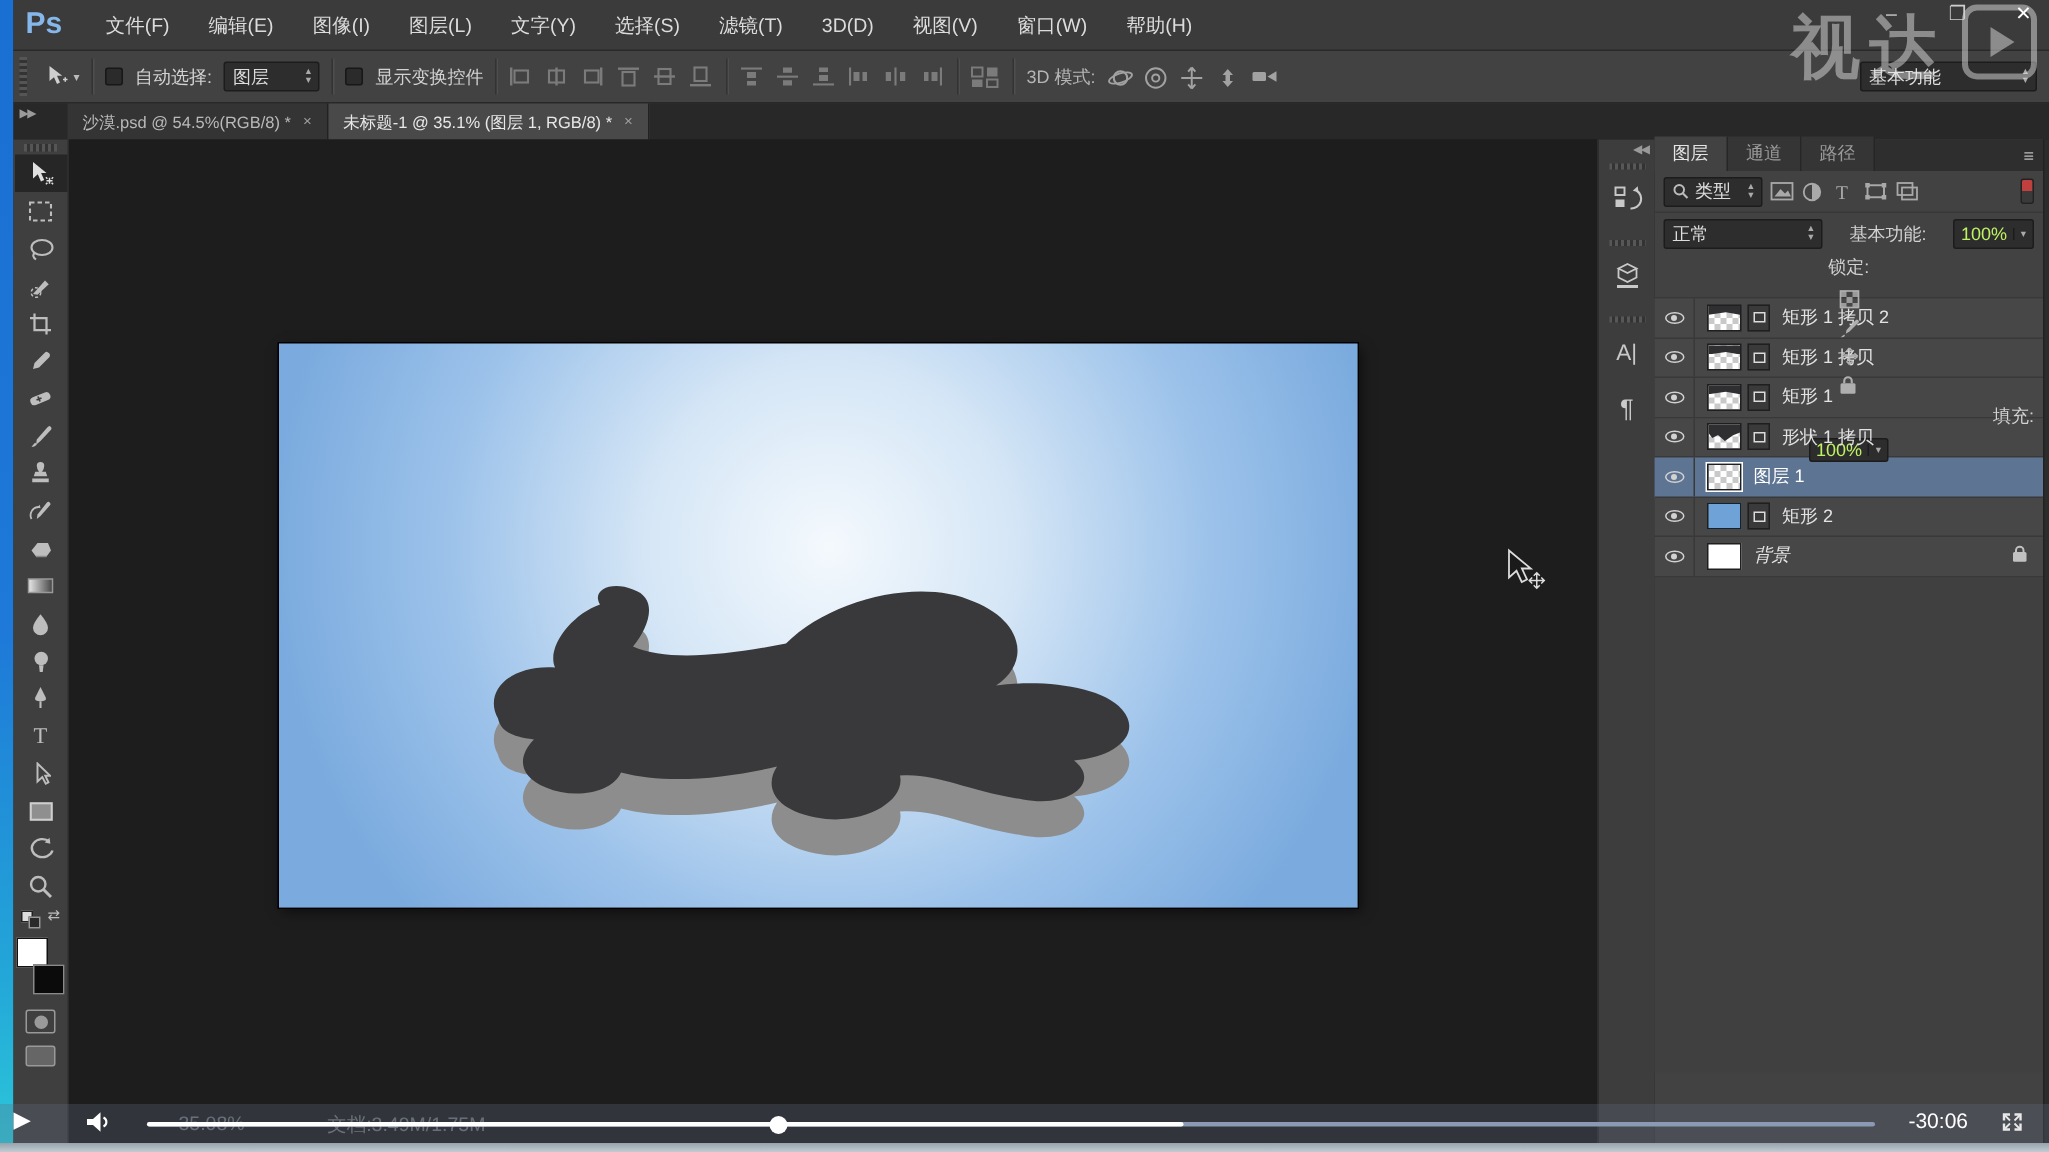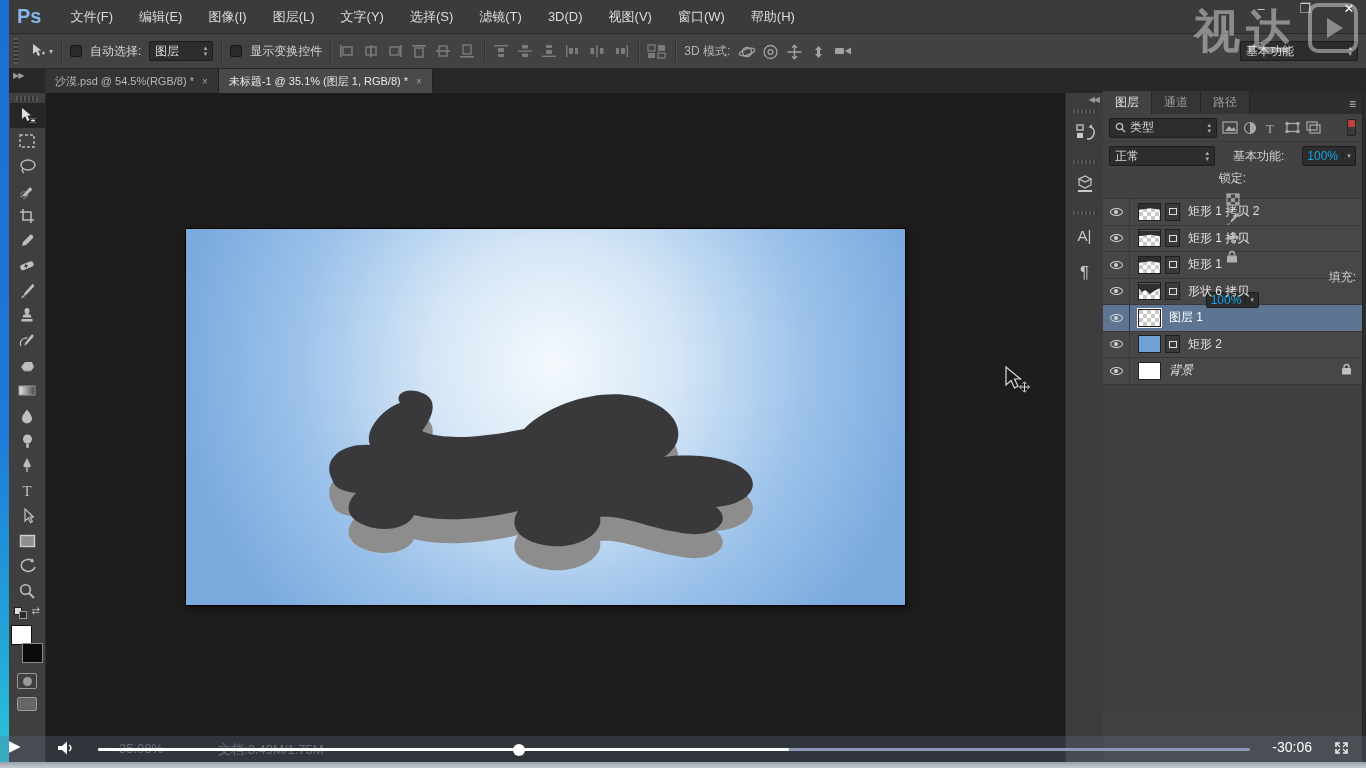--- a/index.html
+++ b/index.html
@@ -88,31 +88,31 @@
   .ds-item { width:36px; height:30px; display:flex; align-items:center; justify-content:center;
     color:#c9c9c9; font-size:15px; margin-bottom:8px; }
 
   
   .layers { position:absolute; left:1094px; top:0; width:259px; bottom:0; background:#424242; }
   .lp-tabs { height:21px; background:#2e2e2e; display:flex; align-items:flex-end; }
   .lp-tab { padding:3px 12px 3px; font-size:12px; color:#9b9b9b; background:#353535; border-right:1px solid #262626; }
   .lp-tab.active { background:#424242; color:#e4e4e4; }
   .lp-menu { margin-left:auto; color:#bbb; padding:0 6px 3px; font-size:12px; }
   .lp-filter { height:27px; display:flex; align-items:center; gap:5px; padding:0 6px; }
-  .f-dd { width:108px; height:20px; }
+  .f-dd { width:66px; height:20px; }
   .f-ico { width:16px; height:14px; opacity:.85; }
   .f-toggle { margin-left:auto; width:9px; height:17px; border:1px solid #222; border-radius:2px;
     background:linear-gradient(#c04040 0 50%, #3a3a3a 50%); }
   .lp-blend { height:29px; display:flex; align-items:center; gap:18px; padding:0 6px; border-top:1px solid #383838;}
   .b-dd { width:128px; height:20px; }
   .lp-lock { height:28px; display:flex; align-items:center; gap:6px; padding:0 6px;flex-direction:column; }
   .lk-ico { width:14px; height:13px; opacity:.9; }
   .valbox { display:flex; align-items:center; height:20px; background:#2d2d2d; border:1px solid #1c1c1c;
     border-radius:2px; }
-  .valbox .v { padding:0 4px; color:#0ea5e9; }
+  .valbox .v { padding:0 4px; color:#bef264; }
   .valbox .a { width:13px; text-align:center; border-left:1px solid #1c1c1c; color:#aaa; font-size:7px; }
   .lp-list { border-top:1px solid #383838; }
   .lrow { height:26.5px; display:flex; align-items:center; border-bottom:1px solid #393939; background:#474747; }
   .lrow.sel { background:var(--sel); }
   .lrow.sel .lname { color:#fff; }
   .eyecell { width:27px; align-self:stretch; border-right:1px solid #393939; display:flex; align-items:center; justify-content:center; }
   .eye { width:13px; height:8px; border:1px solid #d2d2d2; border-radius:50%; position:relative; }
   .eye::after { content:""; position:absolute; left:3.5px; top:1px; width:4px; height:4px; border-radius:50%; background:#d2d2d2; }
   .thumb { width:23px; height:18px; margin-left:8px; border:1px solid #1f1f1f; position:relative; overflow:hidden;
     background:repeating-conic-gradient(#ffffff 0 25%, #c9c9c9 0 50%); background-size:8px 8px; }
@@ -646,21 +646,21 @@
         <div class="lrow">
           <span class="eyecell">
               <i class="eye"></i>
             </span>
           <span class="thumb">
               <i class="t-blob"></i>
             </span>
           <span class="badge">
               <i></i>
             </span>
-          <span class="lname">形状 6 拷贝</span>
+          <span class="lname">形状 1 拷贝</span>
         </div>
         <div class="lrow sel">
           <span class="eyecell">
               <i class="eye"></i>
             </span>
           <span class="thumb selthumb"></span>
           <span class="lname">图层 1</span>
         </div>
         <div class="lrow">
           <span class="eyecell">

